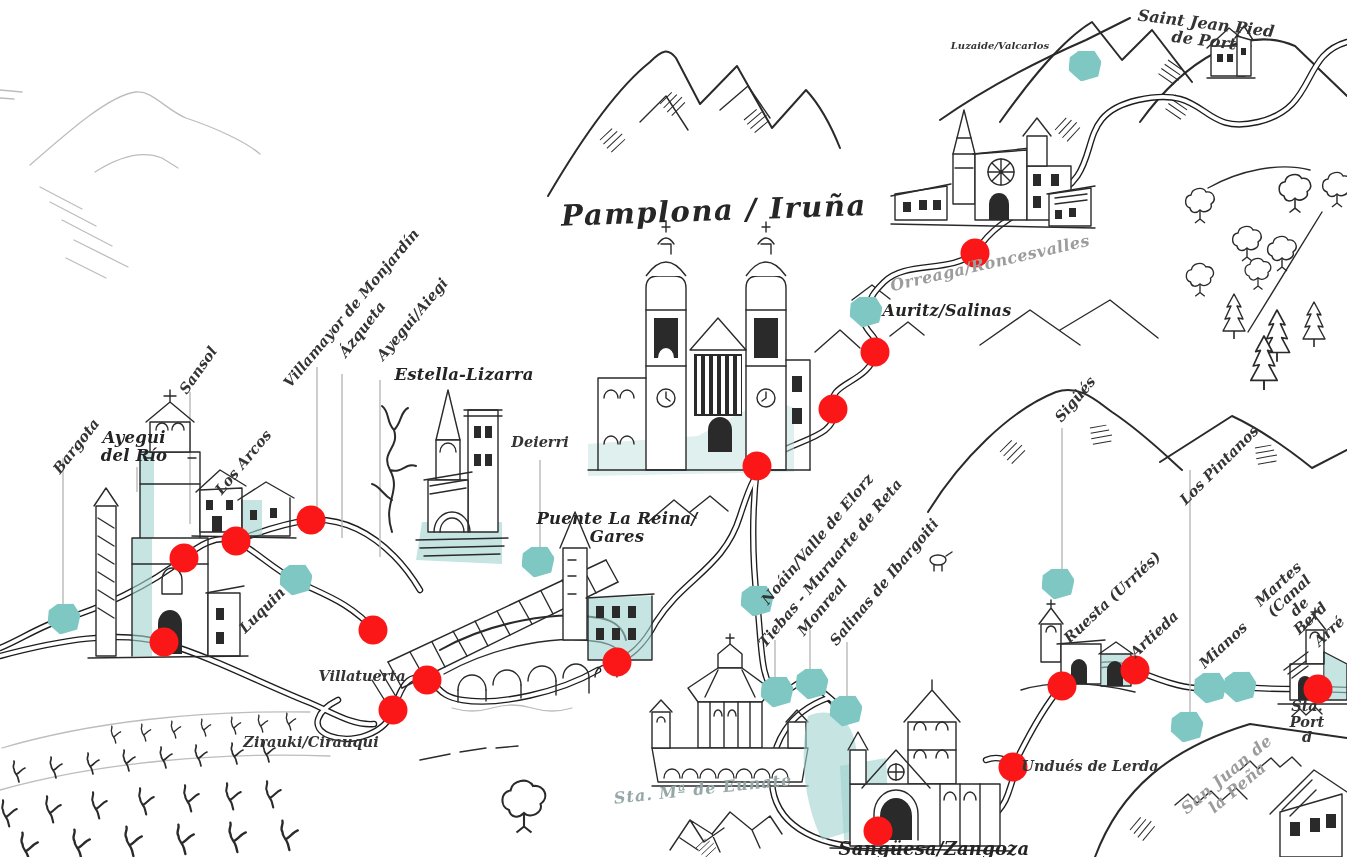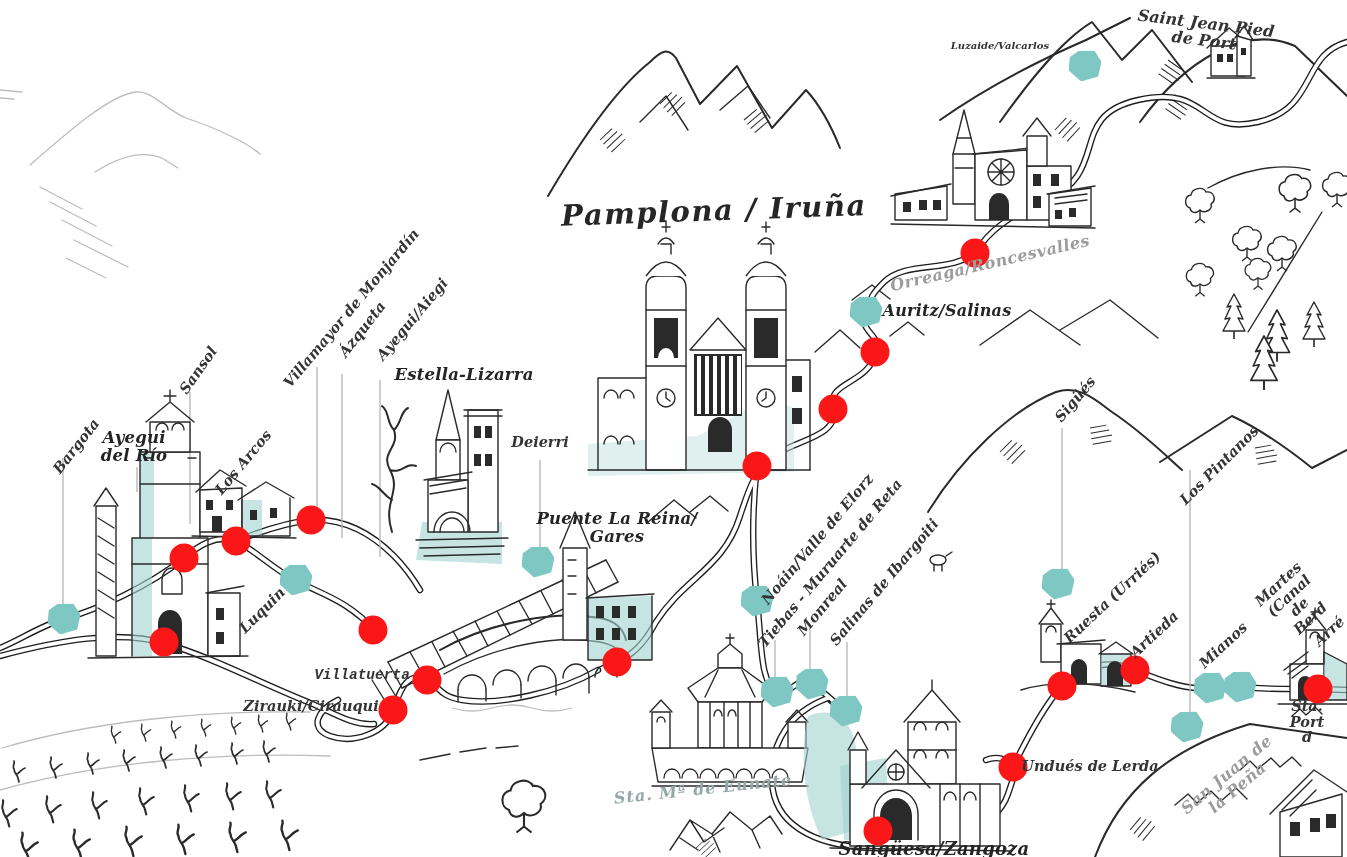--- a/index.html
+++ b/index.html
@@ -469,22 +469,22 @@
       <span class="label s-bold" style="left: 617px; top: 497px; transform: translate(-50%, -50%) rotate(0deg); margin-top: 31px;">Puente La Reina/
 Gares</span>
       <span class="label s-place" style="left: 540px; top: 442px; transform: translate(-50%, -50%) rotate(0deg);">Deierri</span>
       <span class="label s-place" style="left: 76px; top: 446px; transform: translate(-50%, -50%) rotate(-52deg);">Bargota</span>
       <span class="label s-place" style="left: 198px; top: 370px; transform: translate(-50%, -50%) rotate(-55deg);">Sansol</span>
       <span class="label s-place" style="left: 243px; top: 462px; transform: translate(-50%, -50%) rotate(-50deg);">Los Arcos</span>
       <span class="label s-place" style="left: 351px; top: 308px; transform: translate(-50%, -50%) rotate(-50deg);">Villamayor de Monjardín</span>
       <span class="label s-place" style="left: 362px; top: 329px; transform: translate(-50%, -50%) rotate(-52deg);">Ázqueta</span>
       <span class="label s-place" style="left: 412px; top: 319px; transform: translate(-50%, -50%) rotate(-50deg);">Ayegui/Aiegi</span>
       <span class="label s-place" style="left: 262px; top: 610px; transform: translate(-50%, -50%) rotate(-45deg);">Luquin</span>
-      <span class="label s-place" style="left: 362px; top: 676px; transform: translate(-50%, -50%) rotate(0deg); font-family: Liberation Mono, monospace;">Villatuerta</span>
-      <span class="label s-place" style="left: 311px; top: 706px; transform: translate(-50%, -50%) rotate(0deg);">Zirauki/Cirauqui</span>
+      <span class="label s-place" style="left: 362px; top: 676px; transform: translate(-50%, -50%) rotate(0deg);">Villatuerta</span>
+      <span class="label s-place" style="left: 311px; top: 742px; transform: translate(-50%, -50%) rotate(0deg);">Zirauki/Cirauqui</span>
       <span class="label s-place" style="left: 817px; top: 539px; transform: translate(-50%, -50%) rotate(-50deg);">Noáin/Valle de Elorz</span>
       <span class="label s-place" style="left: 830px; top: 563px; transform: translate(-50%, -50%) rotate(-50deg);">Tiebas - Muruarte de Reta</span>
       <span class="label s-place" style="left: 822px; top: 607px; transform: translate(-50%, -50%) rotate(-50deg);">Monreal</span>
       <span class="label s-place" style="left: 884px; top: 582px; transform: translate(-50%, -50%) rotate(-50deg);">Salinas de Ibargoiti</span>
       <span class="label s-place" style="left: 1075px; top: 399px; transform: translate(-50%, -50%) rotate(-50deg);">Sigüés</span>
       <span class="label s-place" style="left: 1219px; top: 465px; transform: translate(-50%, -50%) rotate(-45deg);">Los Pintanos</span>
       <span class="label s-place" style="left: 1112px; top: 597px; transform: translate(-50%, -50%) rotate(-43deg);">Ruesta (Urriés)</span>
       <span class="label s-place" style="left: 1154px; top: 634px; transform: translate(-50%, -50%) rotate(-43deg);">Artieda</span>
       <span class="label s-place" style="left: 1223px; top: 645px; transform: translate(-50%, -50%) rotate(-43deg);">Mianos</span>
       <span class="label s-place" style="left: 1294px; top: 601px; transform: translate(-50%, -50%) rotate(-43deg);">Martes (Canal de Berd</span>

